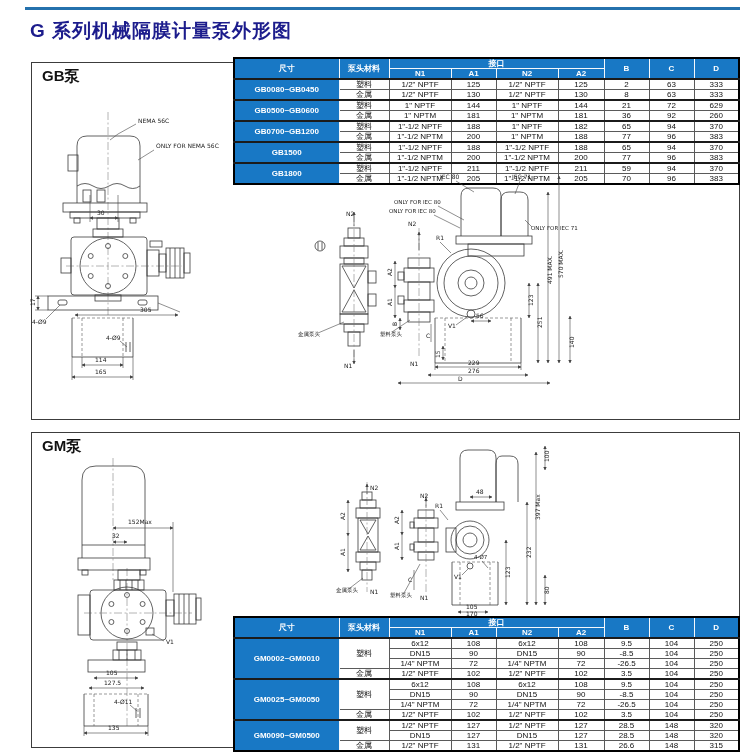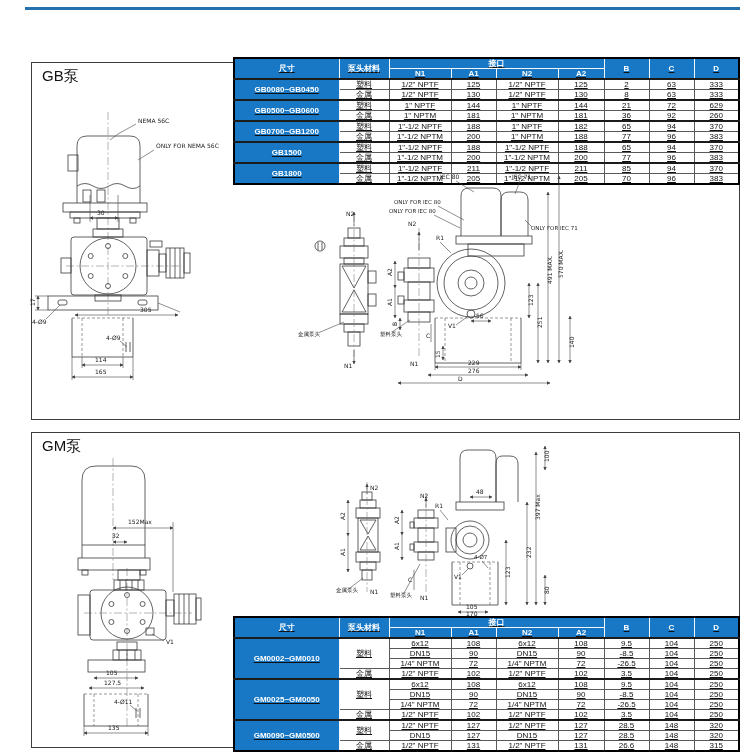--- a/index.html
+++ b/index.html
@@ -4,41 +4,42 @@
 <style>
   html,body{margin:0;padding:0;background:#fff;}
   .page{position:relative;width:750px;height:754px;background:#ffffff;overflow:hidden;
         font-family:"Liberation Sans",sans-serif;color:#111;}
   .top-rule{position:absolute;left:25px;top:7px;width:715px;height:3px;background:#2471ad;}
   .title{position:absolute;left:30px;top:18px;margin:0;font-size:19px;font-weight:bold;
          color:#1c1c8c;letter-spacing:1px;}
   .box{position:absolute;border:1px solid #3c3c3c;background:#fff;}
   .gb-box{left:31px;top:62px;width:707px;height:356px;}
   .gm-box{left:31px;top:432px;width:707px;height:314px;}
-  .sec-label{position:absolute;font-size:15px;font-weight:normal;color:#111;}
-  .dimtable{position:absolute;width:478px;text-decoration:underline;}
+  .sec-label{position:absolute;font-size:15px;font-weight:bold;color:#111;}
+  .dimtable{position:absolute;width:478px;}
   .dimtable table{width:100%;border-collapse:collapse;table-layout:fixed;border:2px solid #000;background:#fff;}
   .dimtable th,.dimtable td{border:1px solid #5a5a5a;font-size:8px;font-weight:normal;
     height:9px;line-height:9px;padding:0;text-align:center;vertical-align:middle;
     white-space:nowrap;overflow:hidden;color:#111;background:#fff;}
   .dimtable .blue{background:#1878c5;color:#fff;font-weight:bold;border:1px solid #f4f8fc;}
   .dimtable tr.gs th,.dimtable tr.gs td{border-top:2px solid #1b1b1b;}
   svg{position:absolute;overflow:visible;}
   .ln{stroke:#3b3b3b;stroke-width:0.8;fill:none;}
   .cl{stroke:#777;stroke-width:0.55;fill:none;stroke-dasharray:8 2.5 2 2.5;}
   .hd{stroke:#555;stroke-width:0.6;fill:none;stroke-dasharray:3 2;}
   .dim{stroke:#444;stroke-width:0.6;fill:none;}
   .t{font-size:6px;fill:#222;stroke:none;font-family:"DejaVu Sans",sans-serif;}
   .t5{font-size:5.5px;fill:#222;stroke:none;font-family:"DejaVu Sans",sans-serif;}
 </style>
 </head>
 <body>
 
 <div class="page">
   <div class="top-rule"></div>
+  <h1 class="title">G 系列机械隔膜计量泵外形图</h1>
 
   <div class="box gb-box"></div>
   <div class="sec-label" style="left:42px;top:67px;">GB泵</div>
 
   <div class="dimtable" style="left:233px;top:57px;">
     <table>
       <colgroup>
           <col style="width:105px">
           <col style="width:50px">
           <col style="width:62px">
@@ -148,21 +149,21 @@
         <td>96</td>
         <td>383</td>
       </tr>
       <tr class="gs">
         <th class="blue" rowspan="2">GB1800</th>
         <td>塑料</td>
         <td>1"-1/2 NPTF</td>
         <td>211</td>
         <td>1"-1/2 NPTF</td>
         <td>211</td>
-        <td>85</td>
+        <td>59</td>
         <td>94</td>
         <td>370</td>
       </tr>
       <tr>
         <td>金属</td>
         <td>1"-1/2 NPTM</td>
         <td>205</td>
         <td>1"-1/2 NPTM</td>
         <td>205</td>
         <td>70</td>

